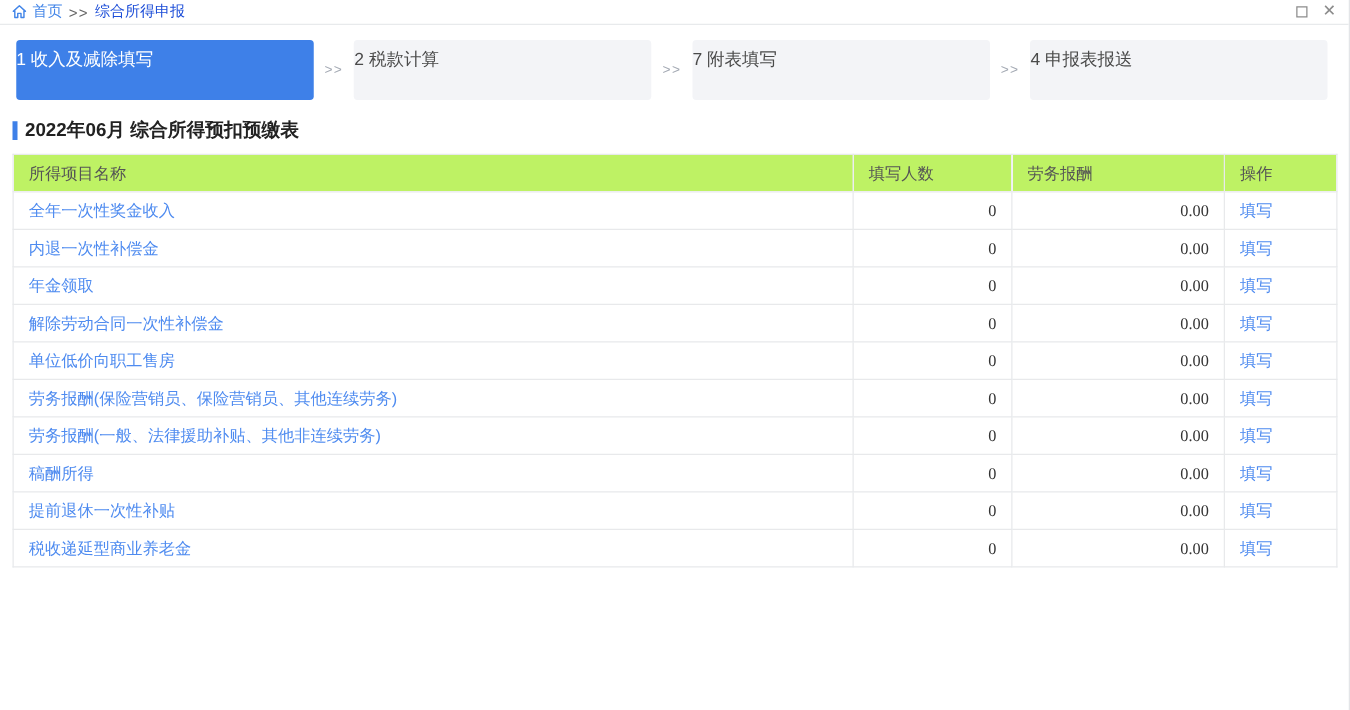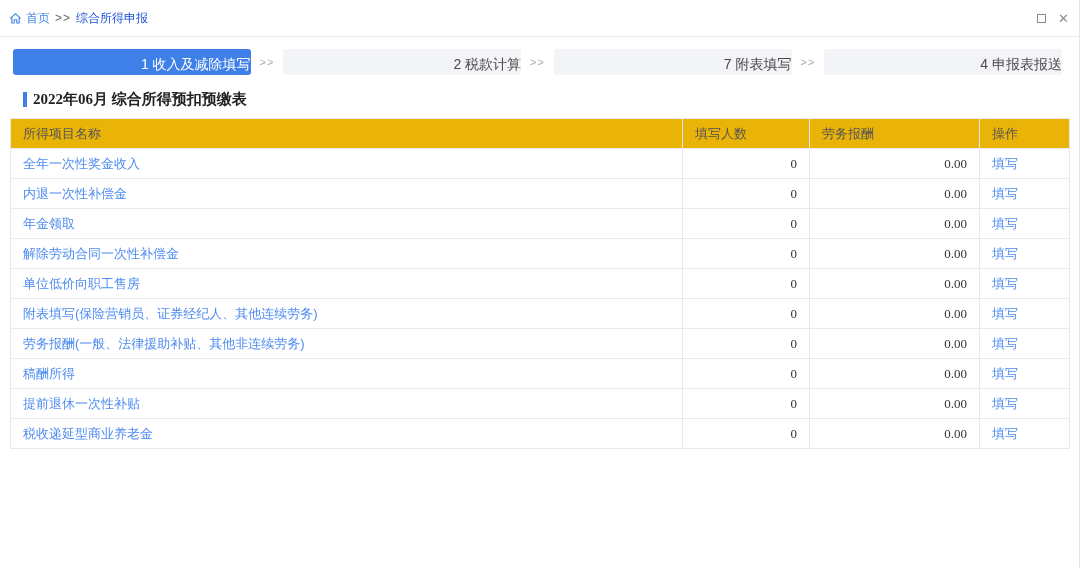--- a/index.html
+++ b/index.html
@@ -1,21 +1,21 @@
 <!DOCTYPE html>
 <html><head>
 <meta charset="utf-8">
 <style>
   * { margin: 0; padding: 0; box-sizing: border-box; }
   html, body { width: 1080px; height: 568px; background: #fff; overflow: hidden; }
   body { font-family: "Liberation Sans", "DejaVu Sans", sans-serif; color: #333; border-right: 1px solid #e3e5e8; }
 
   
   .topbar {
-    height: 37px;
+    height: 20px;
     display: flex;
     align-items: center;
     padding: 0 10px 0 9px;
     border-bottom: 1px solid #e8eaec;
     font-size: 12px;
   }
   .crumb-home-icon { display: inline-flex; margin-right: 4px; }
   .crumb-home { color: #4285e8; cursor: pointer; }
   .crumb-sep { color: #666; margin: 0 5px; letter-spacing: 1px; }
   .crumb-current { color: #1d4ed8; }
@@ -37,45 +37,44 @@
   }
 
   
   .steps {
     display: flex;
     align-items: center;
     margin: 12px 17px 0 13px;
   }
   .step-btn {
     flex: 1;
-    height: 26px;
+    height: 48px;
     line-height: 30px;
-    text-align: right;
+    text-align: left;
     font-size: 14px;
     background: #f3f4f7;
     color: #4a4a4a;
     border-radius: 3px;
     cursor: pointer;
     white-space: nowrap;
   }
   .step-btn.active { background: #3e80e8; color: #fff; }
   .step-sep {
     color: #a3a9b3;
     font-size: 11px;
     padding: 0 9px;
     letter-spacing: 1px;
     flex: 0 0 auto;
   }
 
   
   .section-title {
     display: flex;
     align-items: center;
-    margin: 15px 0 9px 23px;
-    font-family: Liberation Serif, serif;
+    margin: 15px 0 9px 10px;
   }
   .title-bar {
     width: 4px; height: 15px;
     background: #3e80e8;
     margin-right: 6px;
   }
   .title-text { font-size: 15px; font-weight: bold; color: #222; }
 
   
   .grid {
@@ -86,21 +85,21 @@
     table-layout: fixed;
   }
   .grid th, .grid td {
     border: 1px solid #e8e9eb;
     height: 30px;
     padding: 0 12px;
     font-weight: normal;
     overflow: hidden;
     white-space: nowrap;
   }
-  .grid thead th { background: #eab308; color: #555; text-align: left; }
+  .grid thead th { background: #bef264; color: #555; text-align: left; }
   .col-name  { width: auto; }
   .col-count { width: 127px; }
   .col-total { width: 170px; }
   .col-action{ width: 90px; }
   th.num, td.num { text-align: right; color: #333; font-family: Liberation Serif, serif; }
   td.name a, td.action a {
     color: #4e8bf0;
     text-decoration: none;
     cursor: pointer;
   }
@@ -184,21 +183,21 @@
 
 
   <tr>
     <td class="name"><a>单位低价向职工售房</a></td>
     <td class="num">0</td>
     <td class="num">0.00</td>
     <td class="action"><a>填写</a></td>
   </tr>
 
   <tr>
-    <td class="name"><a>附表填写(保险营销员、证券经纪人、其他连续劳务)</a></td>
+    <td class="name"><a>劳务报酬(保险营销员、保险营销员、其他连续劳务)</a></td>
     <td class="num">0</td>
     <td class="num">0.00</td>
     <td class="action"><a>填写</a></td>
   </tr>
 
   <tr>
     <td class="name"><a>劳务报酬(一般、法律援助补贴、其他非连续劳务)</a></td>
     <td class="num">0</td>
     <td class="num">0.00</td>
     <td class="action"><a>填写</a></td>

